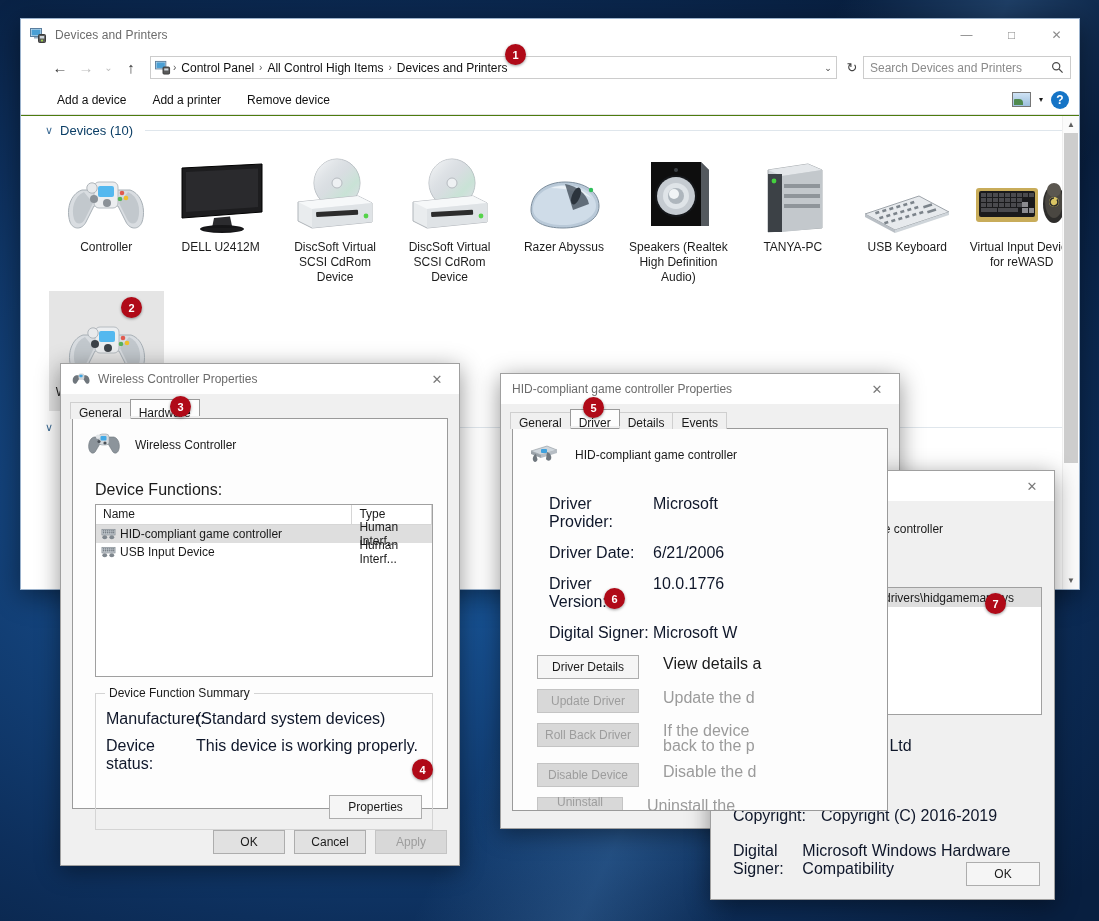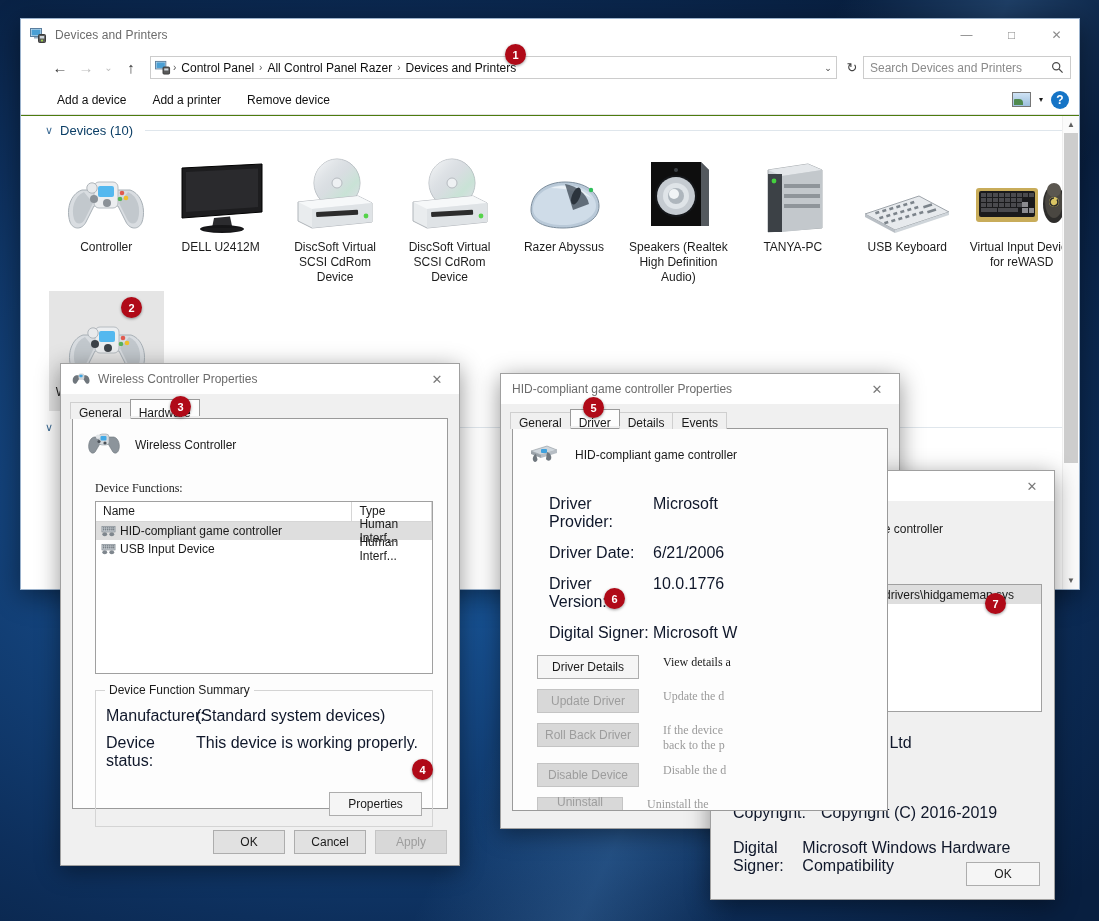--- a/index.html
+++ b/index.html
@@ -155,21 +155,21 @@
     background: #fdfdfd; border-color: #9a9a9a; top: -2px; padding-top: 6px; z-index: 4;
   }
   .tabpane {
     background: #fdfdfd; border: 1px solid #9a9a9a; position: relative; z-index: 2;
   }
 
   .dev-head { display: flex; align-items: center; padding: 12px 0 0 14px; }
   .dev-head .dh-ico { width: 34px; height: 28px; margin-right: 14px; }
   .dev-head .dh-name { font-size: 12px; color: #1a1a1a; }
 
-  .fieldlabel { font-size: 12px; color: #1a1a1a; font-family: Liberation Serif, serif; }
+  .fieldlabel { font-size: 16px; color: #1a1a1a; }
 
   .listbox {
     border: 1px solid #a0a0a0; background: #fff; overflow: hidden;
   }
   .lb-head { display: flex; border-bottom: 1px solid #d6d6d6; height: 20px; }
   .lb-head div {
     font-size: 12px; color: #1a1a1a; padding: 2px 0 0 7px;
     border-right: 1px solid #d6d6d6; height: 20px;
   }
   .lb-row { display: flex; height: 18px; align-items: center; font-size: 12px; color: #1a1a1a; }
@@ -243,21 +243,21 @@
         <svg class="ic" width="16" height="15" viewBox="0 0 17 16">
           <rect x="0.5" y="1.5" width="11" height="8" fill="#dfe9f2" stroke="#5a7e9e"></rect>
           <rect x="1.5" y="2.5" width="9" height="6" fill="#4a9fd4"></rect>
           <rect x="8.5" y="7.5" width="7" height="7.5" rx="1" fill="#5b5b5b" stroke="#3b3b3b"></rect>
           <rect x="9.8" y="9" width="4.4" height="2.2" fill="#cfd6dc"></rect>
         </svg>
       </span>
       <span class="crumb-sep">›</span>
       <span class="crumb">Control Panel</span>
       <span class="crumb-sep">›</span>
-      <span class="crumb">All Control Panel Razer</span>
+      <span class="crumb">All Control High Items</span>
       <span class="crumb-sep">›</span>
       <span class="crumb">Devices and Printers</span>
       <span class="addr-drop">⌄</span>
     </div>
     <div class="refresh">↻</div>
 
     <div class="searchbox">
       <span>Search Devices and Printers</span>
       <span class="mag">
         <svg class="ic" width="13" height="13" viewBox="0 0 13 13">

